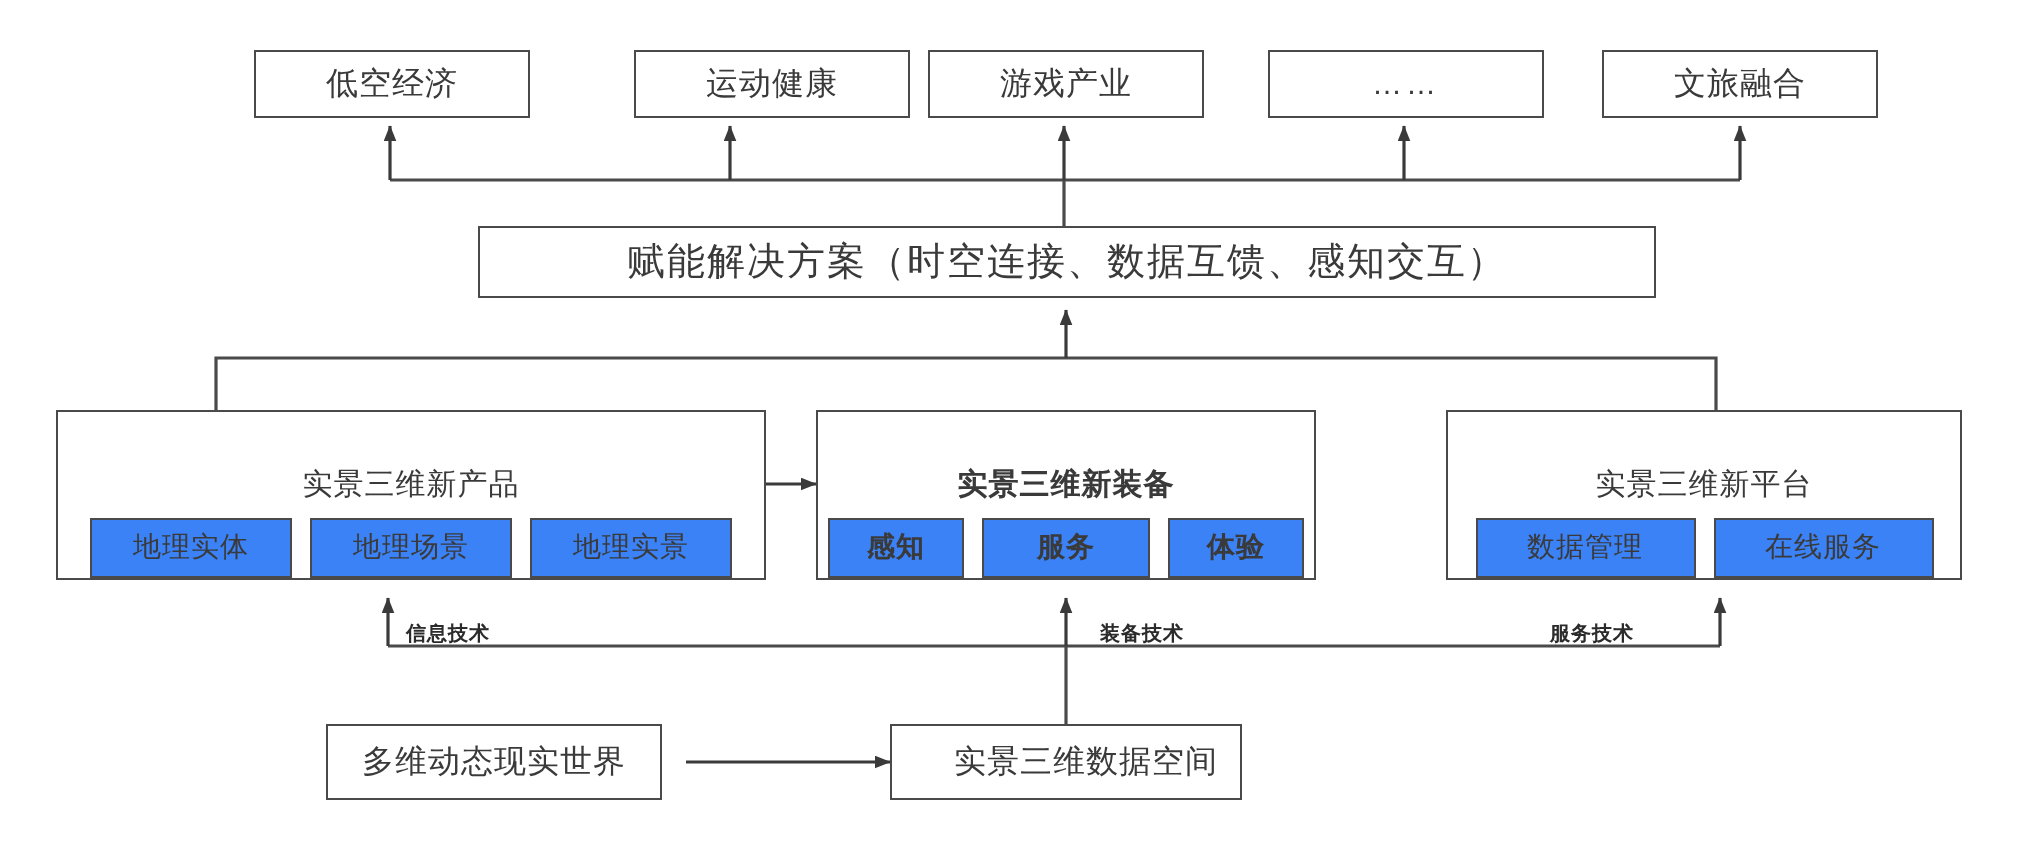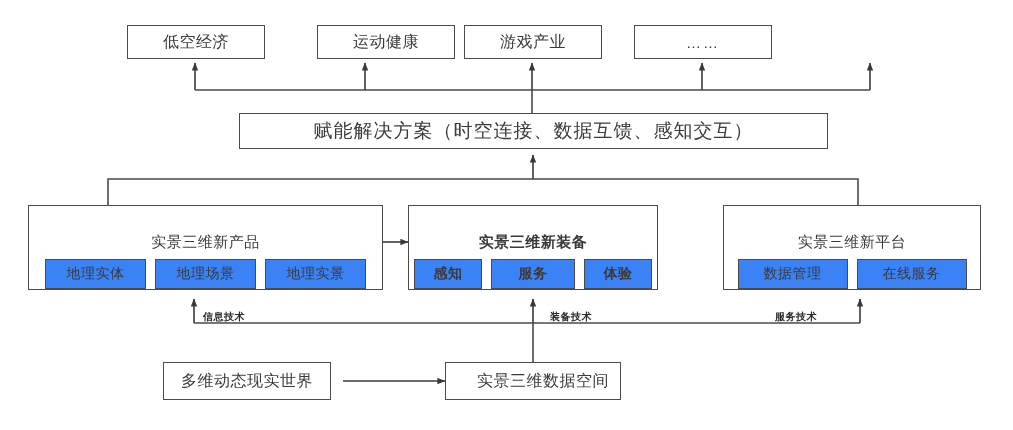--- a/index.html
+++ b/index.html
@@ -104,20 +104,23 @@
   </div>
   <div class="box top-box" style="left:297px;top:25px;width:138px;margin-left:20px;">
     <span>运动健康</span>
   </div>
   <div class="box top-box" style="left:464px;top:25px;width:138px;">
     <span>游戏产业</span>
   </div>
   <div class="box top-box ellipsis-box" style="left:634px;top:25px;width:138px;">
     <span>……</span>
   </div>
+  <div class="box top-box" style="left:801px;top:25px;width:138px;">
+    <span>文旅融合</span>
+  </div>
 
   <div class="box solution-box">
     <span>赋能解决方案（时空连接、数据互馈、感知交互）</span>
   </div>
 
   <div class="box tier-box" style="left:28px;top:205px;width:355px;">
     <div class="tier-title">实景三维新产品</div>
     <div class="chips">
       <div class="chip" style="width:101px;">地理实体</div>
       <div class="chip" style="width:101px;">地理场景</div>

